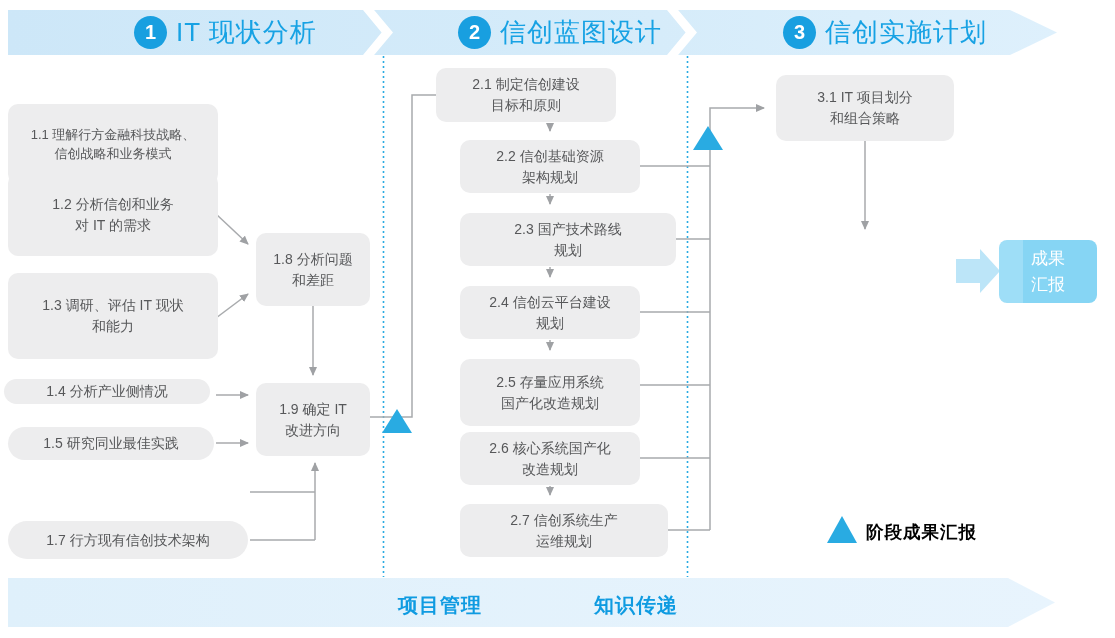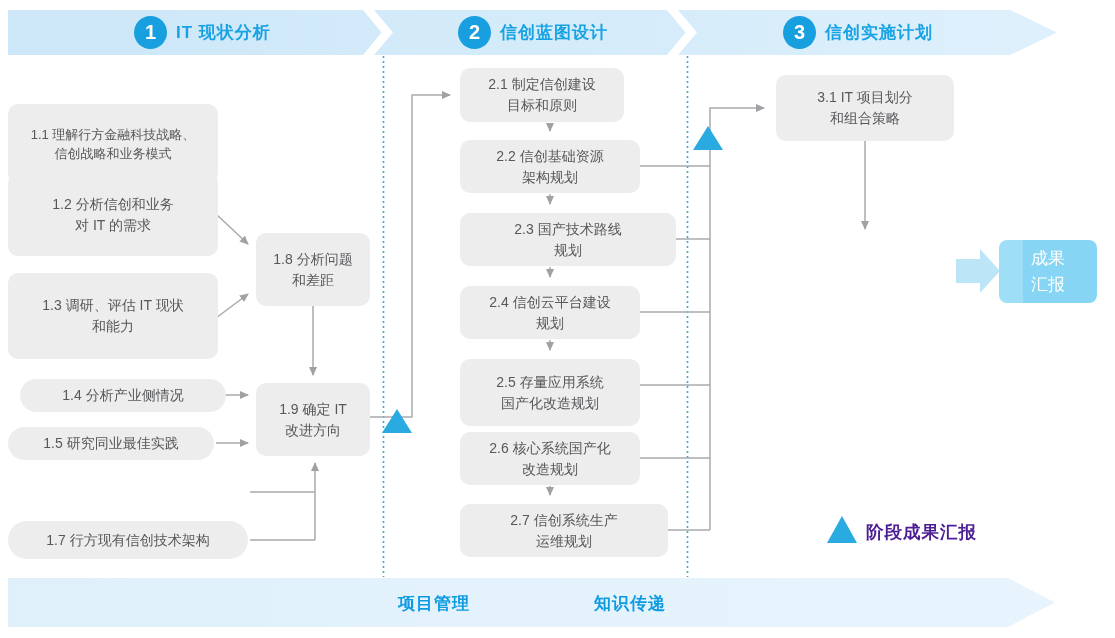--- a/index.html
+++ b/index.html
@@ -19,37 +19,37 @@
   .chev{
     position:absolute;top:0;width:30px;height:45px;background:#fff;
     clip-path:polygon(0 0,37% 0,100% 50%,37% 100%,0 100%,62% 50%);
   }
   
   .phase-head{position:absolute;top:10px;height:45px;display:flex;align-items:center;gap:9px;}
   .num-circle{
     width:33px;height:33px;border-radius:50%;background:#189fe0;color:#fff;
     font-weight:bold;font-size:20px;display:flex;align-items:center;justify-content:center;
   }
-  .phase-title{color:#17a2e4;font-weight:bold;font-size:17px;letter-spacing:1px;}
+  .phase-title{color:#17a2e4;font-weight:normal;font-size:26px;letter-spacing:1px;}
   
   .box{
     position:absolute;background:#ededee;color:#57585a;border-radius:10px;
     display:flex;align-items:center;justify-content:center;text-align:center;
     font-size:14px;line-height:1.5;white-space:pre-line;padding:2px 4px;box-sizing:border-box;
   }
   .box.small-text{font-size:13px;margin-top:36px;}
   .box.pill{border-radius:19px;}
   .result-box{
     position:absolute;border-radius:8px;color:#fff;font-weight:normal;font-size:17px;
     line-height:1.5;display:flex;align-items:center;justify-content:center;text-align:center;
     white-space:pre-line;background:linear-gradient(to right,#9edef7 0,#9edef7 24px,#86d5f4 24px);
   }
   
-  .footer-label{position:absolute;top:592px;color:#0f9be1;font-weight:bold;font-size:17px;letter-spacing:1px;}
-  .legend-label{position:absolute;left:866px;top:520px;color:#4c1d95;font-weight:bold;font-size:17.5px;letter-spacing:1px;}
+  .footer-label{position:absolute;top:592px;color:#0f9be1;font-weight:bold;font-size:20px;letter-spacing:1px;}
+  .legend-label{position:absolute;left:866px;top:520px;color:#000000;font-weight:bold;font-size:17.5px;letter-spacing:1px;}
   svg.overlay{position:absolute;left:0;top:0;}
 </style>
 </head>
 <body>
 
 <div id="stage">
 
   <div class="band top">
     <div class="chev" style="left:355px"></div>
     <div class="chev" style="left:659px"></div>
@@ -113,29 +113,29 @@
     <div class="num-circle">3</div>
     <div class="phase-title">信创实施计划</div>
   </div>
 
   <div class="box small-text" style="left:8px;top:68px;width:210px;height:80px">1.1 理解行方金融科技战略、
 信创战略和业务模式</div>
   <div class="box" style="left:8px;top:173px;width:210px;height:83px">1.2 分析信创和业务
 对 IT 的需求</div>
   <div class="box" style="left:8px;top:273px;width:210px;height:86px">1.3 调研、评估 IT 现状
 和能力</div>
-  <div class="box pill" style="left:20px;top:379px;width:206px;height:33px">1.4 分析产业侧情况</div>
+  <div class="box pill" style="left:4px;top:379px;width:206px;height:25px">1.4 分析产业侧情况</div>
   <div class="box pill" style="left:8px;top:427px;width:206px;height:33px">1.5 研究同业最佳实践</div>
   <div class="box pill" style="left:8px;top:521px;width:240px;height:38px">1.7 行方现有信创技术架构</div>
   <div class="box" style="left:256px;top:233px;width:114px;height:73px">1.8 分析问题
 和差距</div>
   <div class="box" style="left:256px;top:383px;width:114px;height:73px">1.9 确定 IT
 改进方向</div>
 
-  <div class="box" style="left:460px;top:68px;width:164px;height:54px">2.1 制定信创建设
+  <div class="box" style="left:436px;top:68px;width:180px;height:54px">2.1 制定信创建设
 目标和原则</div>
   <div class="box" style="left:460px;top:140px;width:180px;height:53px">2.2 信创基础资源
 架构规划</div>
   <div class="box" style="left:460px;top:213px;width:216px;height:53px">2.3 国产技术路线
 规划</div>
   <div class="box" style="left:460px;top:286px;width:180px;height:53px">2.4 信创云平台建设
 规划</div>
   <div class="box" style="left:460px;top:359px;width:180px;height:67px">2.5 存量应用系统
 国产化改造规划</div>
   <div class="box" style="left:460px;top:432px;width:180px;height:53px">2.6 核心系统国产化

